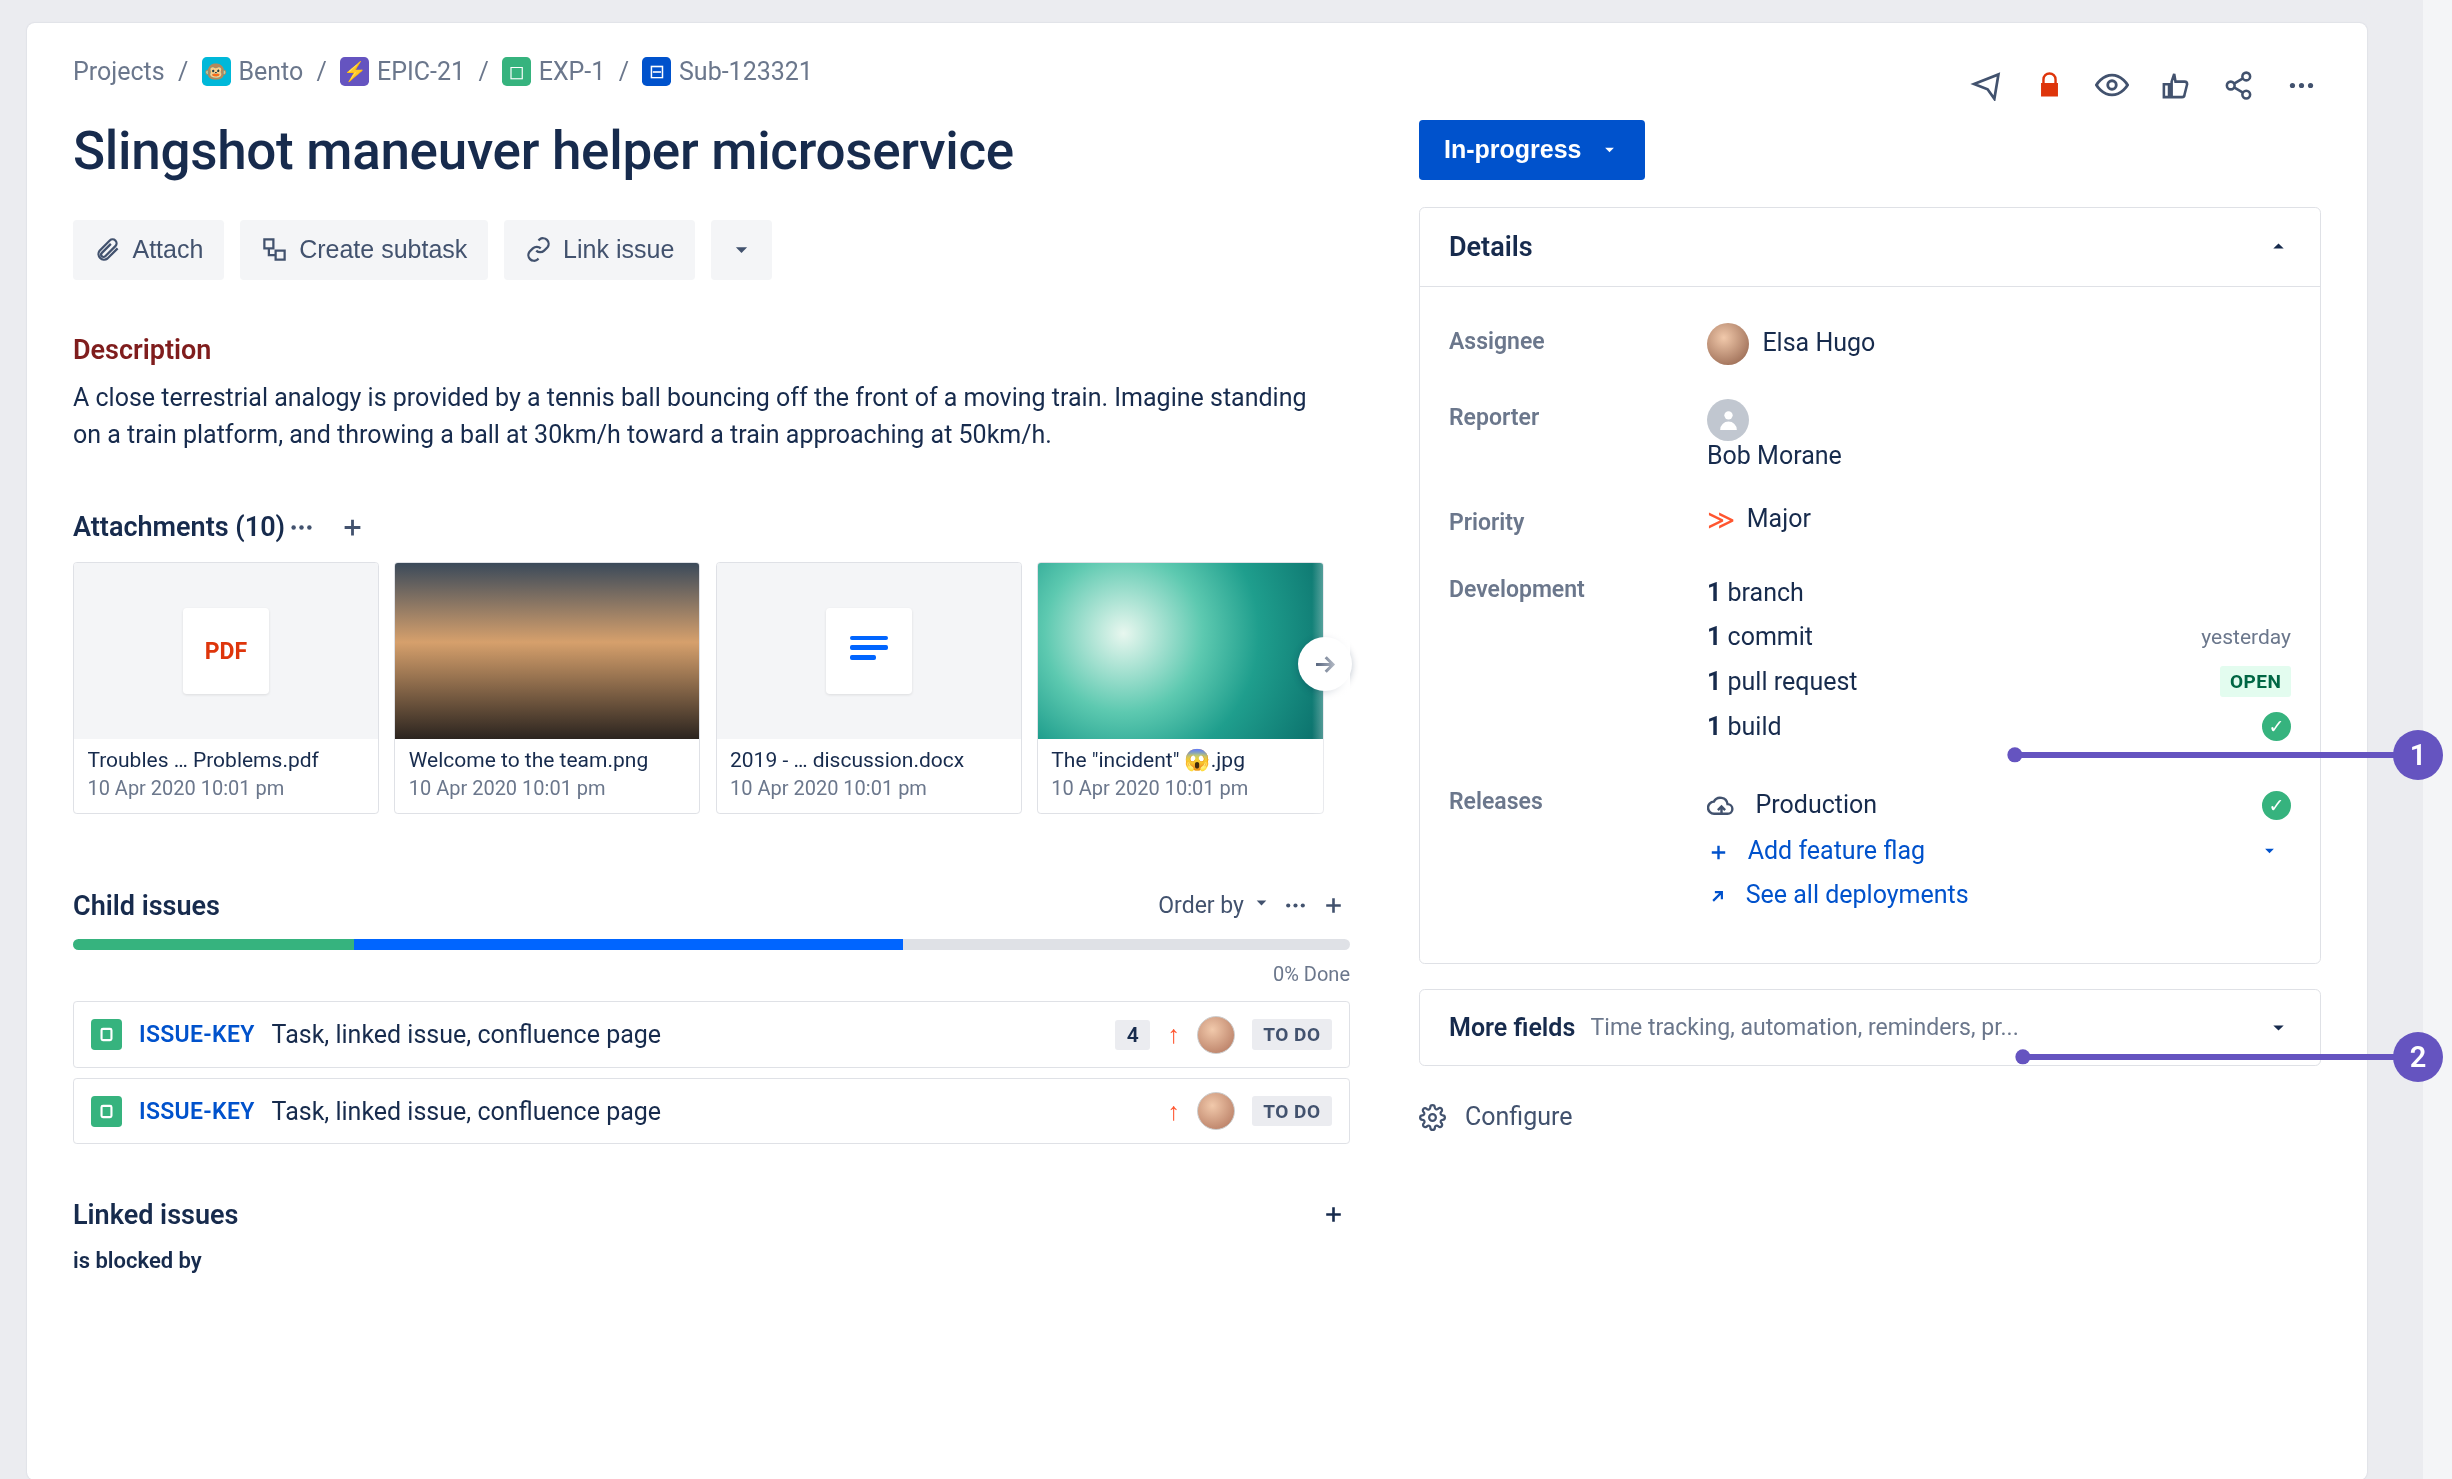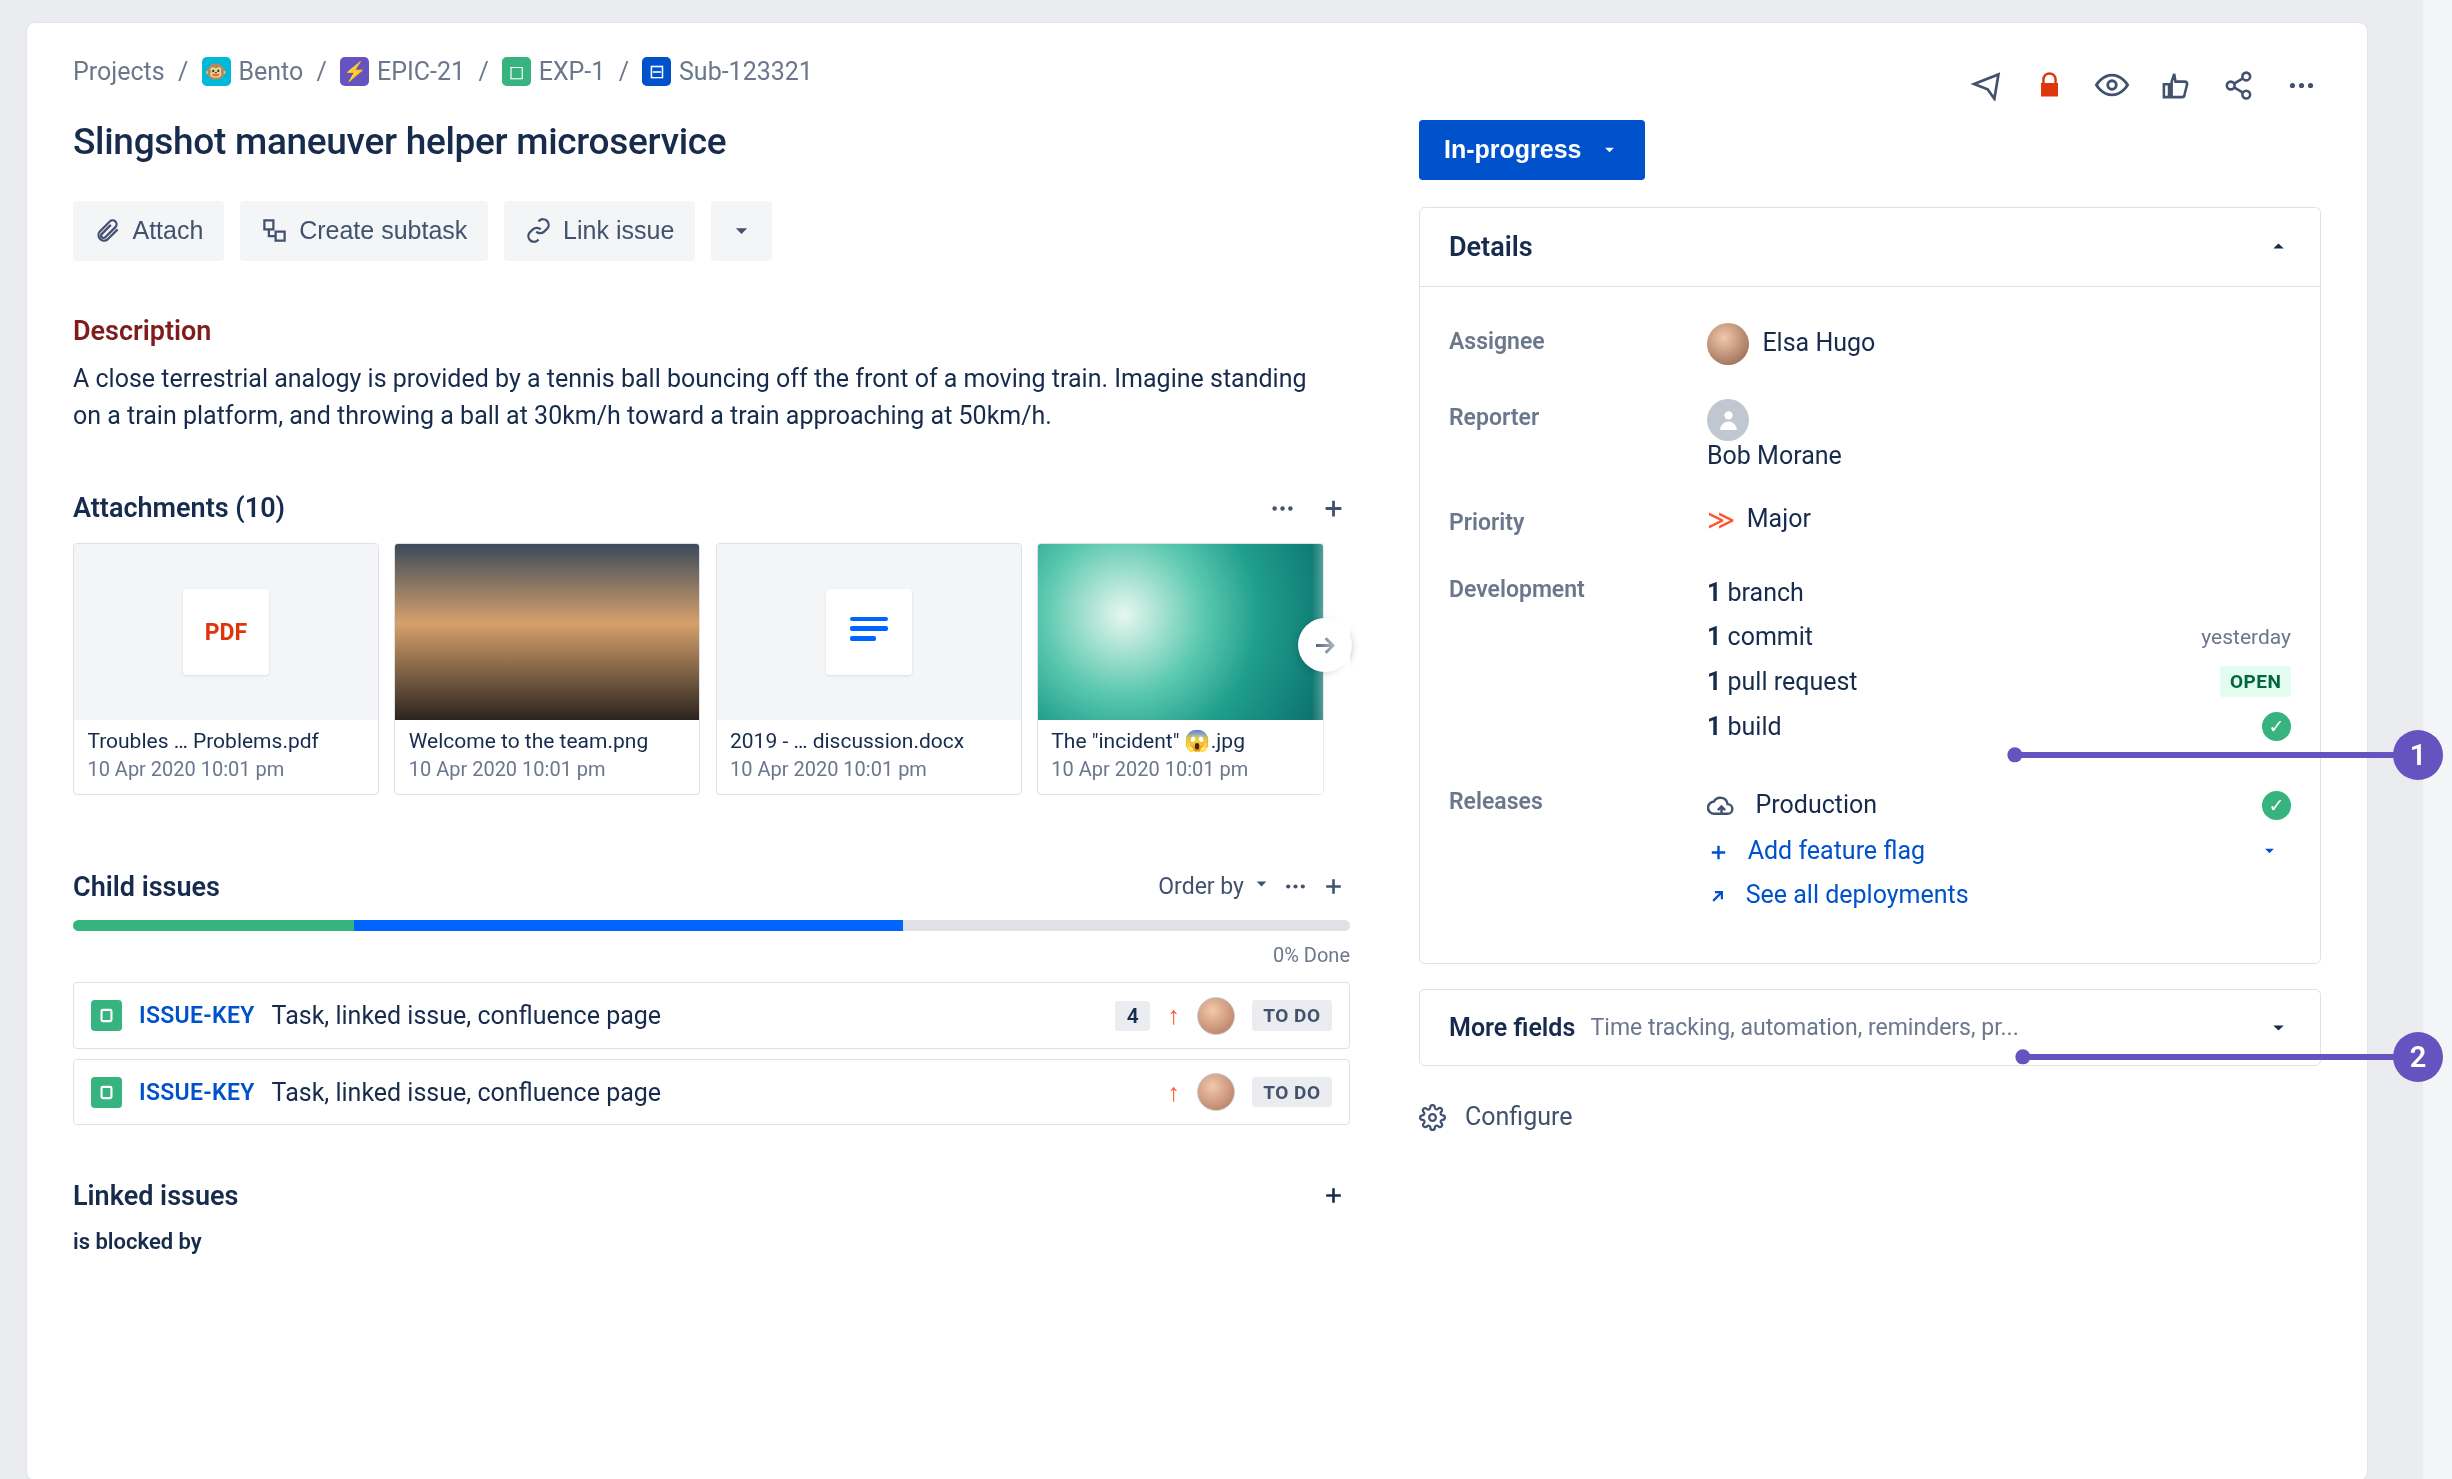--- a/index.html
+++ b/index.html
@@ -18,32 +18,32 @@
   .chip-bento { background: #00b8d9; color: #fff; }
   .chip-epic  { background: #6554c0; color: #fff; }
   .chip-exp   { background: #36b37e; color: #fff; }
   .chip-sub   { background: #0052cc; color: #fff; }
 
   .header-actions { position: absolute; right: 46px; top: 42px; display: flex; gap: 23px; align-items: center; }
   .header-icon { width: 40px; height: 40px; display:flex; align-items:center; justify-content:center; color:#42526e; cursor:pointer;}
   .header-icon.red { color:#de350b; }
 
   
-  .title { font-size: 37px; font-weight: 500; color: #172b4d; margin-bottom: 38px; letter-spacing: -0.3px;}
+  .title { font-size: 53px; font-weight: 500; color: #172b4d; margin-bottom: 38px; letter-spacing: -0.3px;}
   .toolbar { display: flex; gap: 15.3px; margin-bottom: 54px; }
   .btn { background: #f4f5f7; border: none; border-radius: 3.8px; padding: 15.3px 21px; font-size: 25px; color: #42526e; display: flex; align-items: center; gap: 11.5px; cursor: pointer; font-weight:500;}
   .btn.small { padding: 15.3px 17px; }
   .btn svg { width: 27px; height: 27px; }
 
   
   .sect-h { font-size: 27px; font-weight: 600; color: #7f1d1d; margin-bottom: 13.4px; }
   .desc-body { font-size: 25px; color: #172b4d; line-height: 1.5; margin-bottom: 57px; max-width: 1262px;}
 
   
-  .att-head { display: flex; align-items: center; justify-content: space-between; margin-bottom: 19px; }
+  .att-head { display: flex; align-items: center; margin-bottom: 19px; }
   .att-head-left { font-size: 27px; font-weight: 600; }
   .icon-row { display: flex; gap: 19px; align-items:center; color:#42526e;}
   .icon-btn { width:32.5px; height:32.5px; display:flex; align-items:center; justify-content:center; cursor:pointer;}
   .att-strip { display: flex; gap: 15.3px; position: relative; overflow: visible; margin-bottom: 75px; }
   .att-card { width: 306px; height: 252px; border: 1.9px solid #dfe1e6; border-radius: 3.8px; overflow: hidden; display: flex; flex-direction: column; }
   .att-thumb { flex: 1; background: #f4f5f7; display:flex; align-items:center; justify-content:center; position:relative; }
   .att-thumb.img1 { background: linear-gradient(180deg,#3b4a5a 0%, #d6a06c 45%, #2b241f 100%); filter:blur(0.5px); }
   .att-thumb.img2 { background: radial-gradient(circle at 30% 40%, #e8f7ef 0%, #5dc9b0 35%, #1f9e8d 60%, #0a6e6a 100%); }
   .att-meta { padding: 9.6px 13.4px 13.4px; }
   .att-name { font-size: 21px; color: #172b4d; white-space: nowrap; overflow: hidden; text-overflow: ellipsis; }

